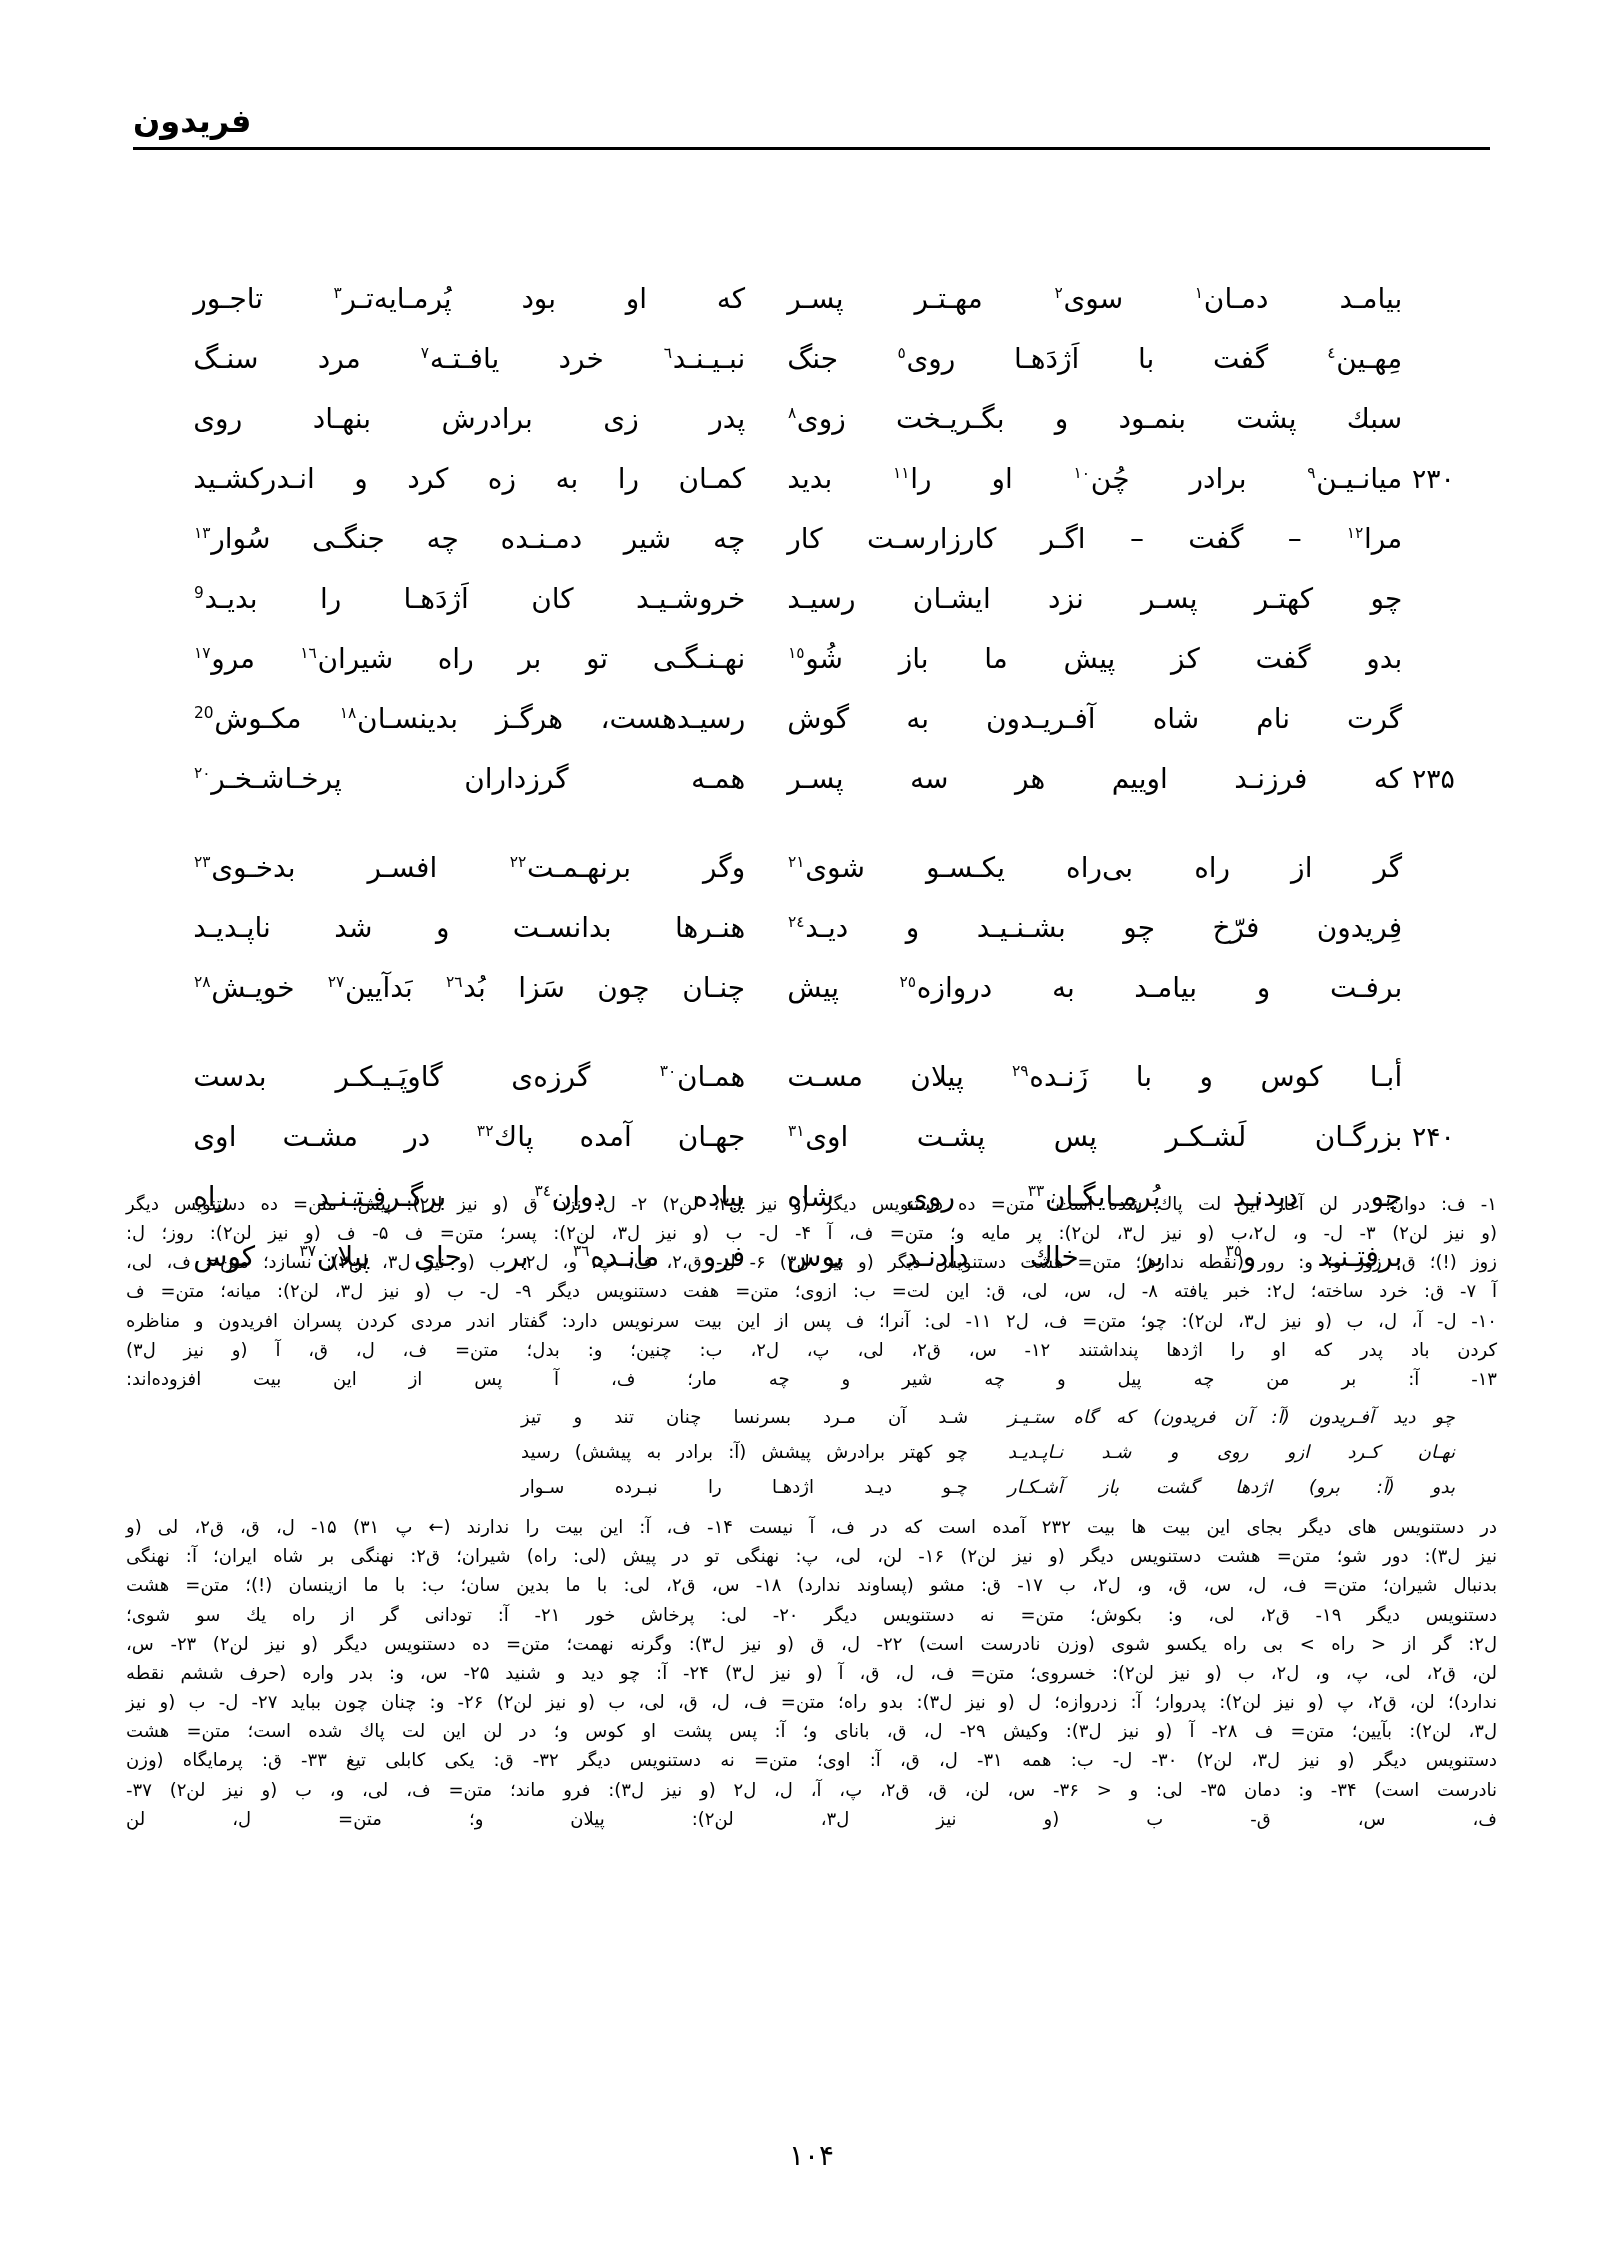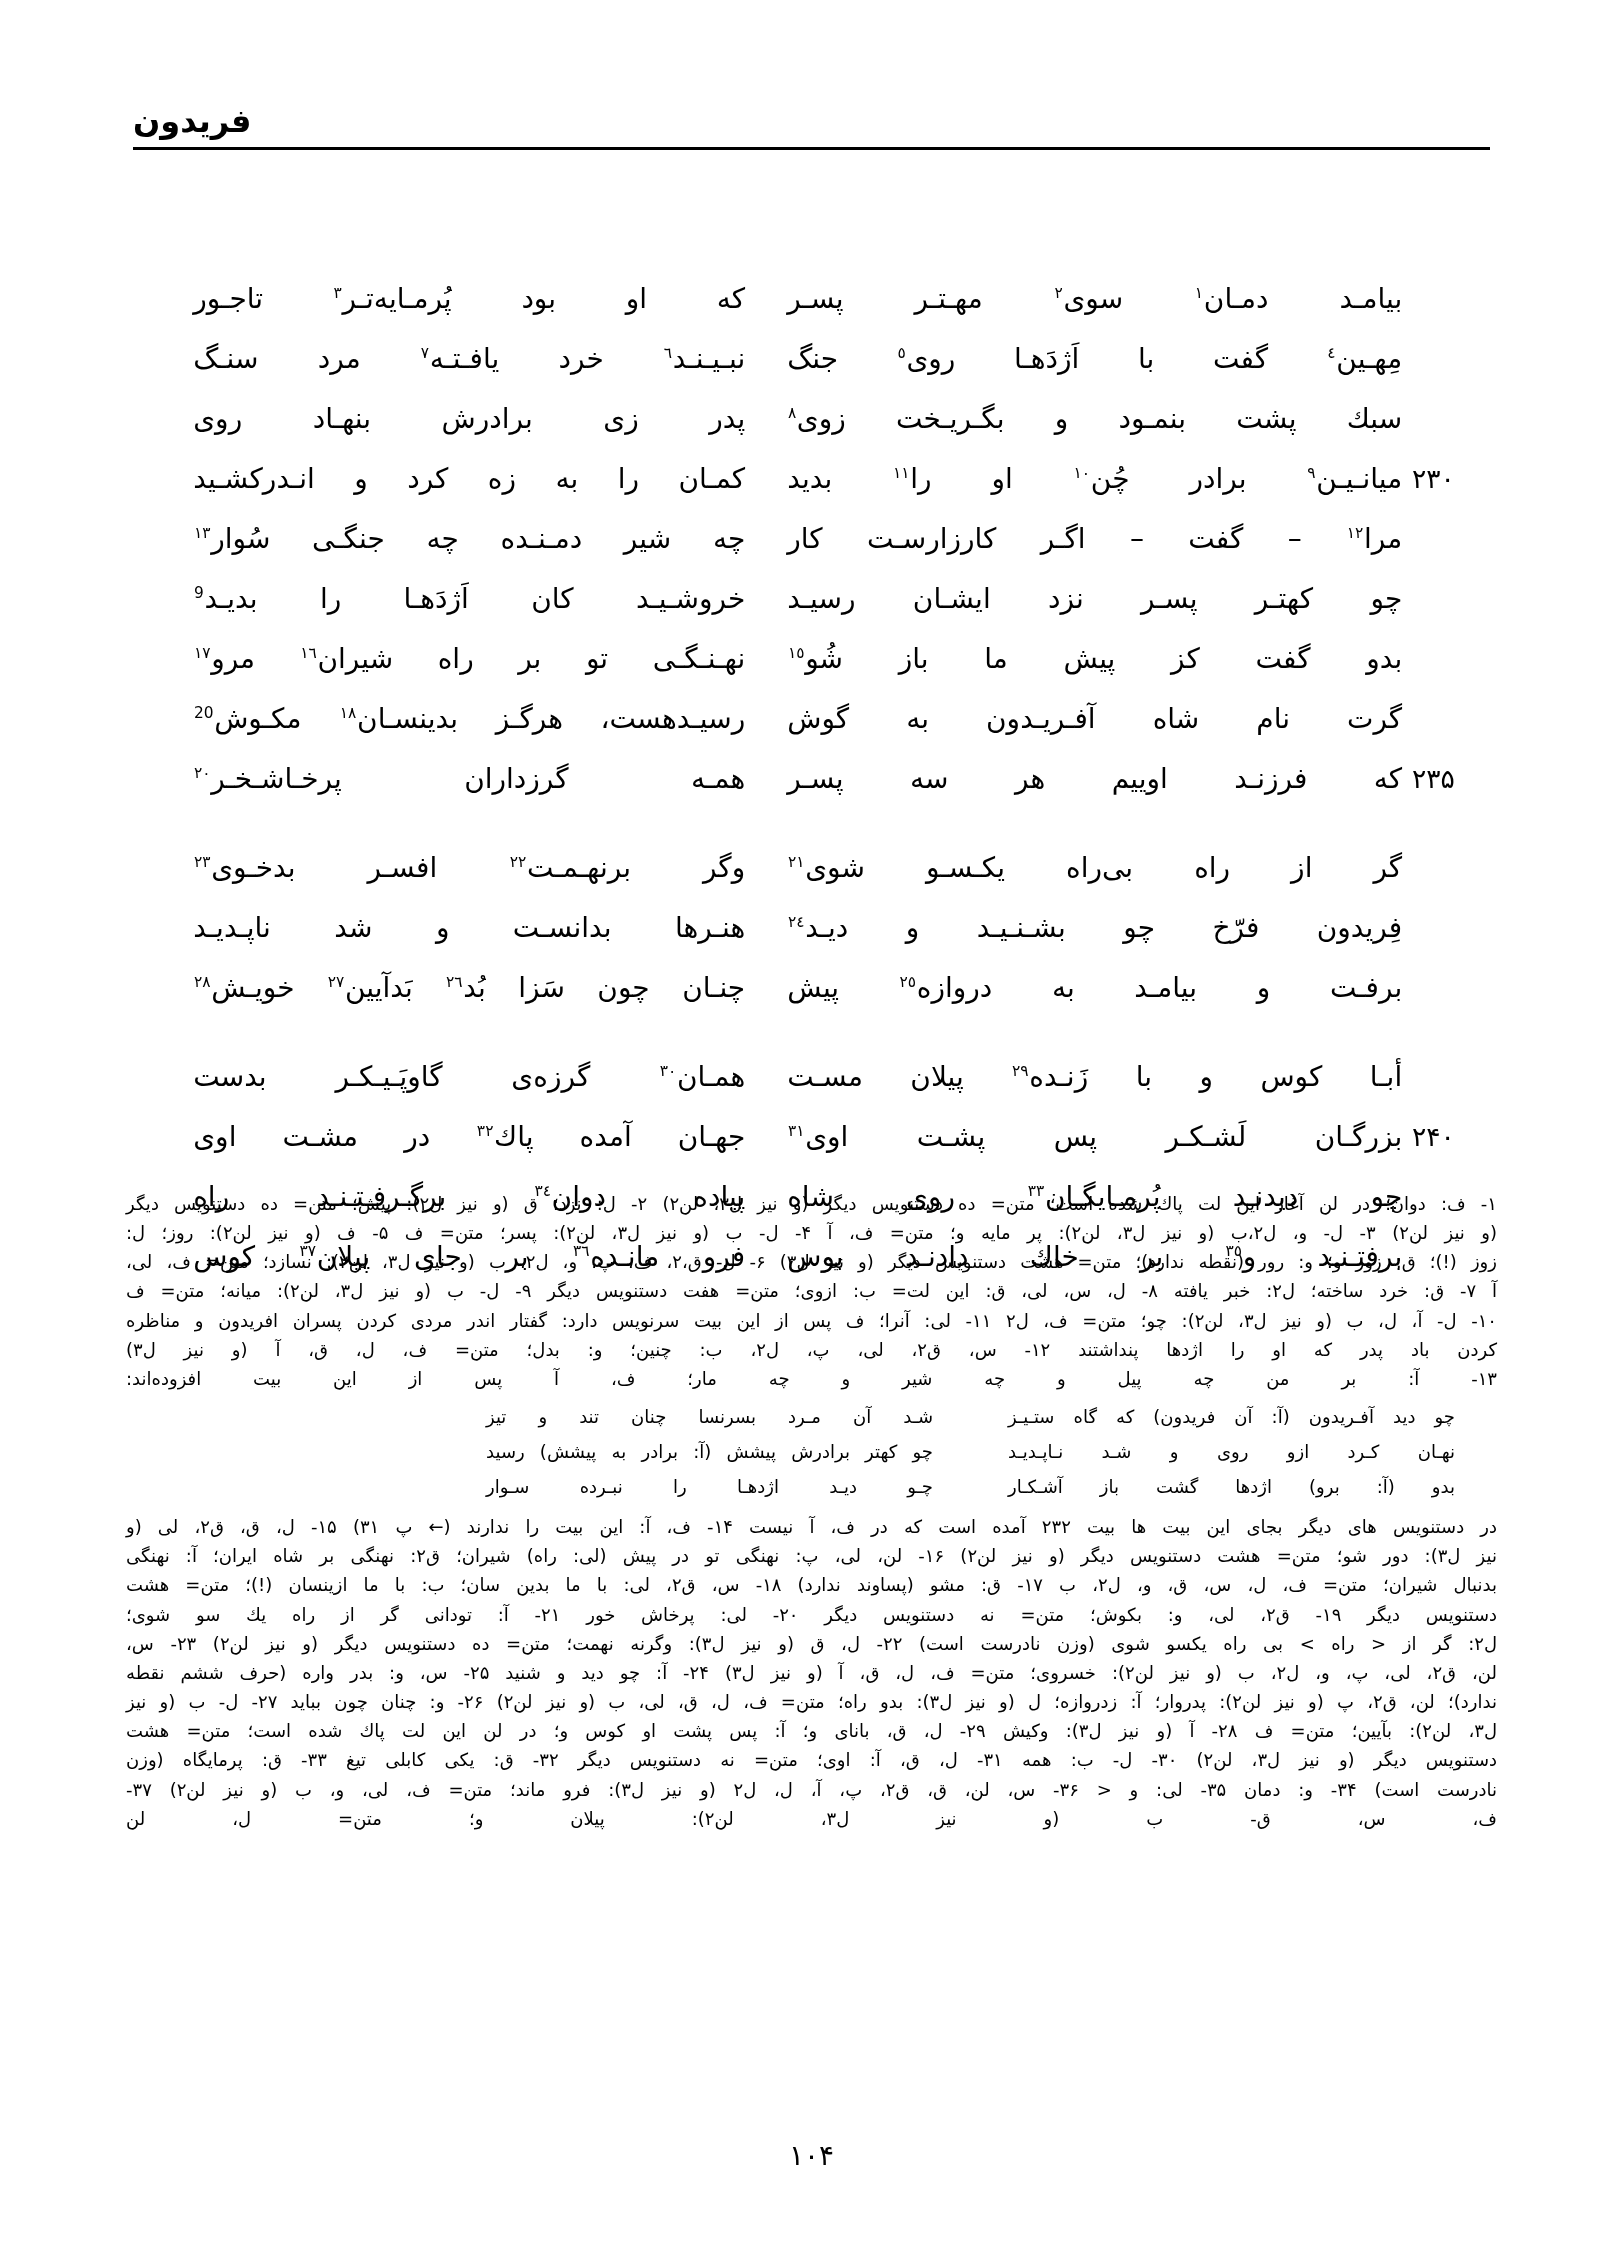--- a/index.html
+++ b/index.html
@@ -119,21 +119,21 @@
     line-height: 1.9;
     height: 35px;
   }
   .inset-hemi {
     flex: 0 0 447px;
     width: 447px;
     white-space: nowrap;
     text-align: justify;
     text-align-last: justify;
   }
-  .inset-hemi.ih-right { margin-left: 75px; }
+  .inset-hemi.ih-right { margin-left: 40px; font-style: italic; }
 
   
   .folio {
     position: absolute;
     bottom: 89px;
     left: 0;
     right: 0;
     text-align: center;
     font-size: 28px;
     letter-spacing: 1.4px;

